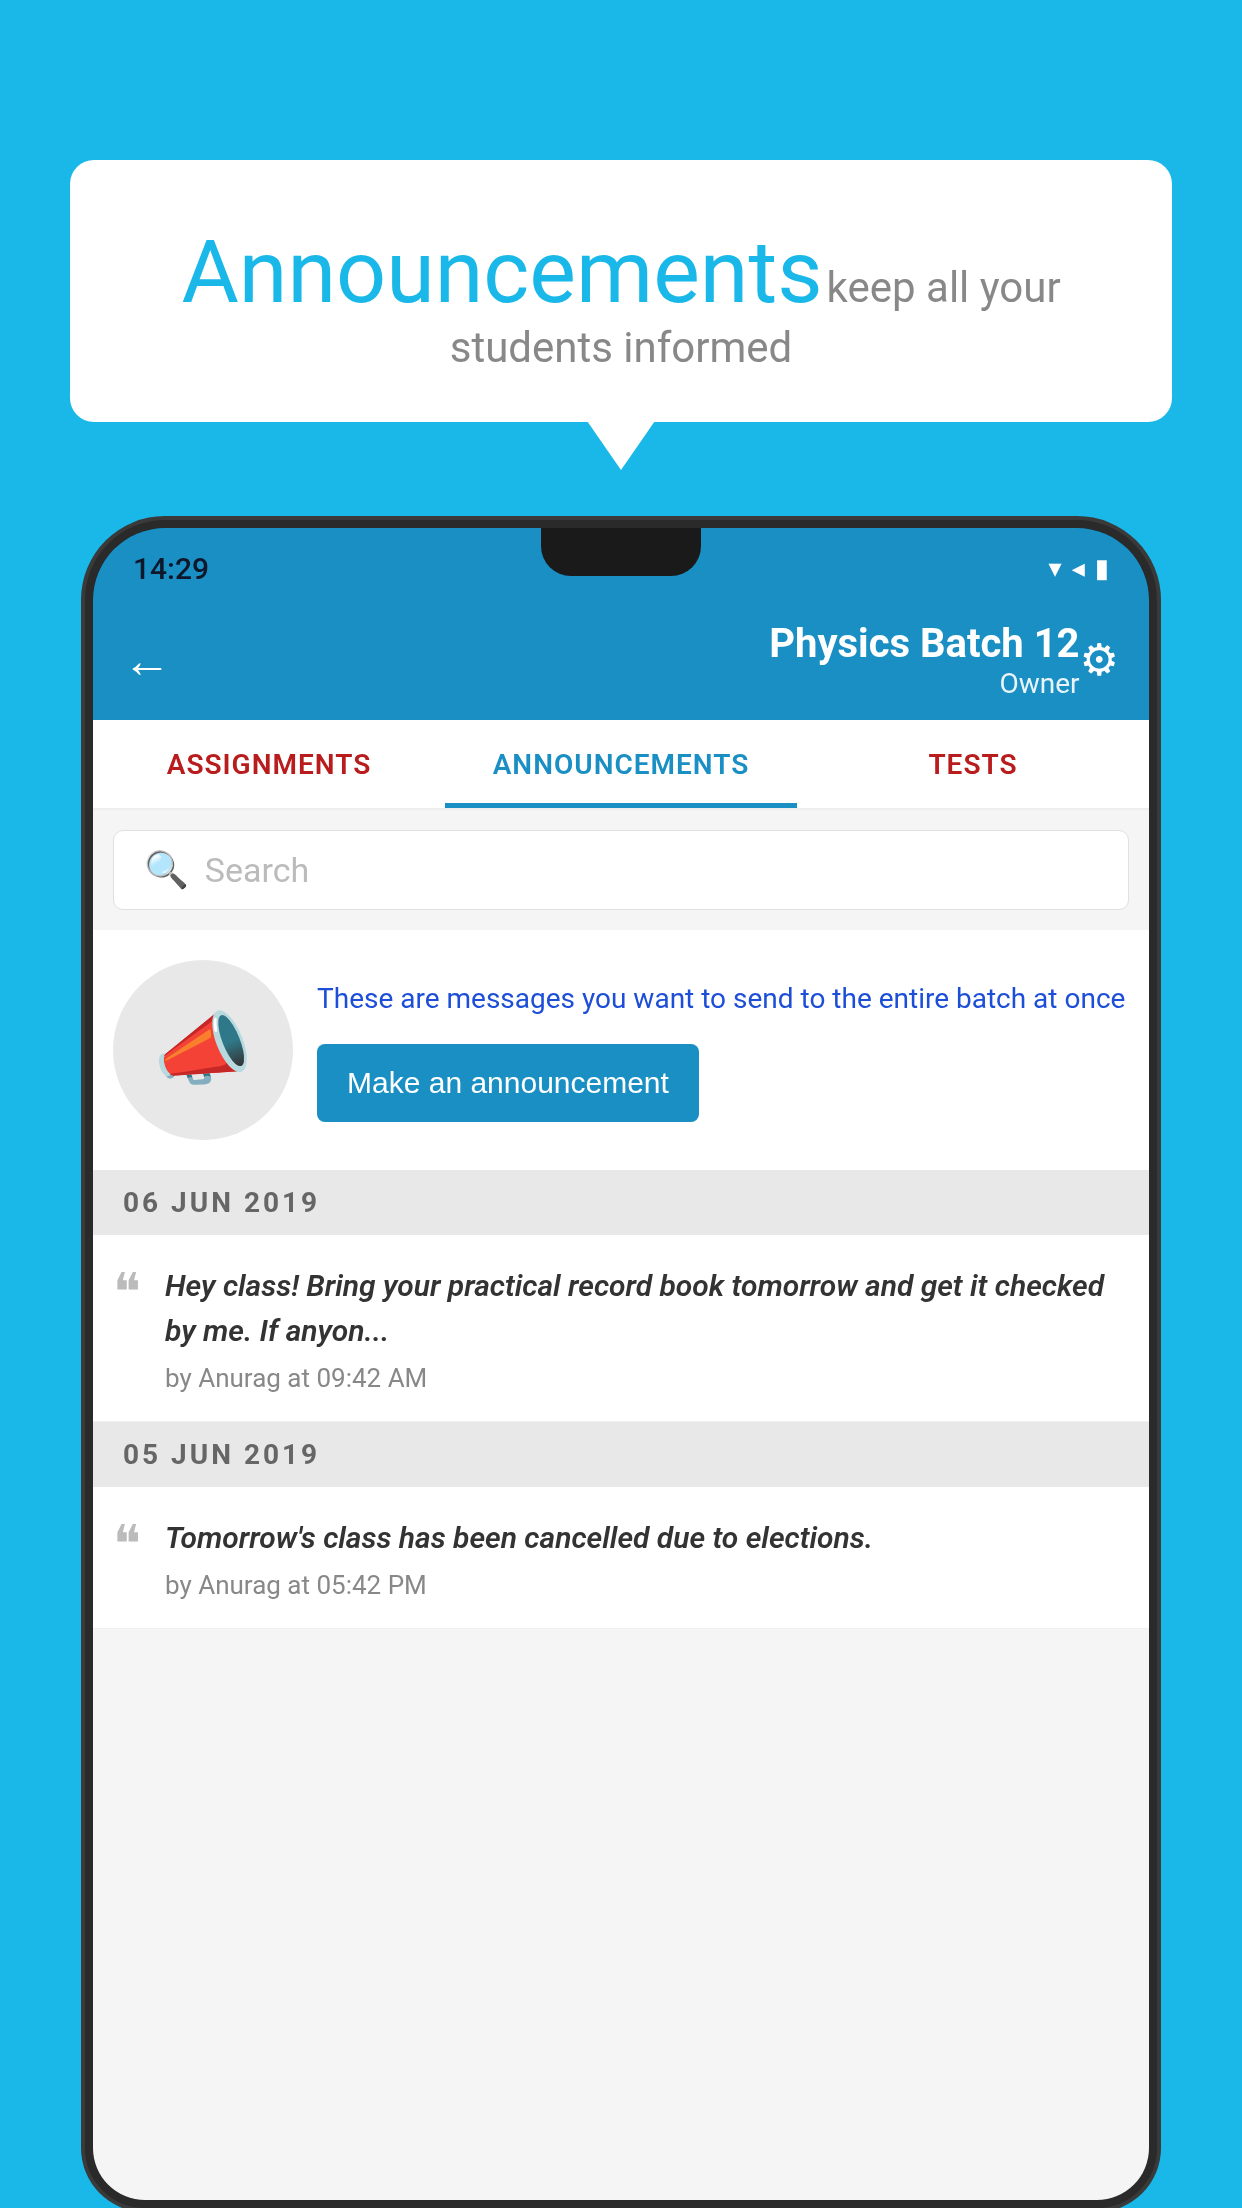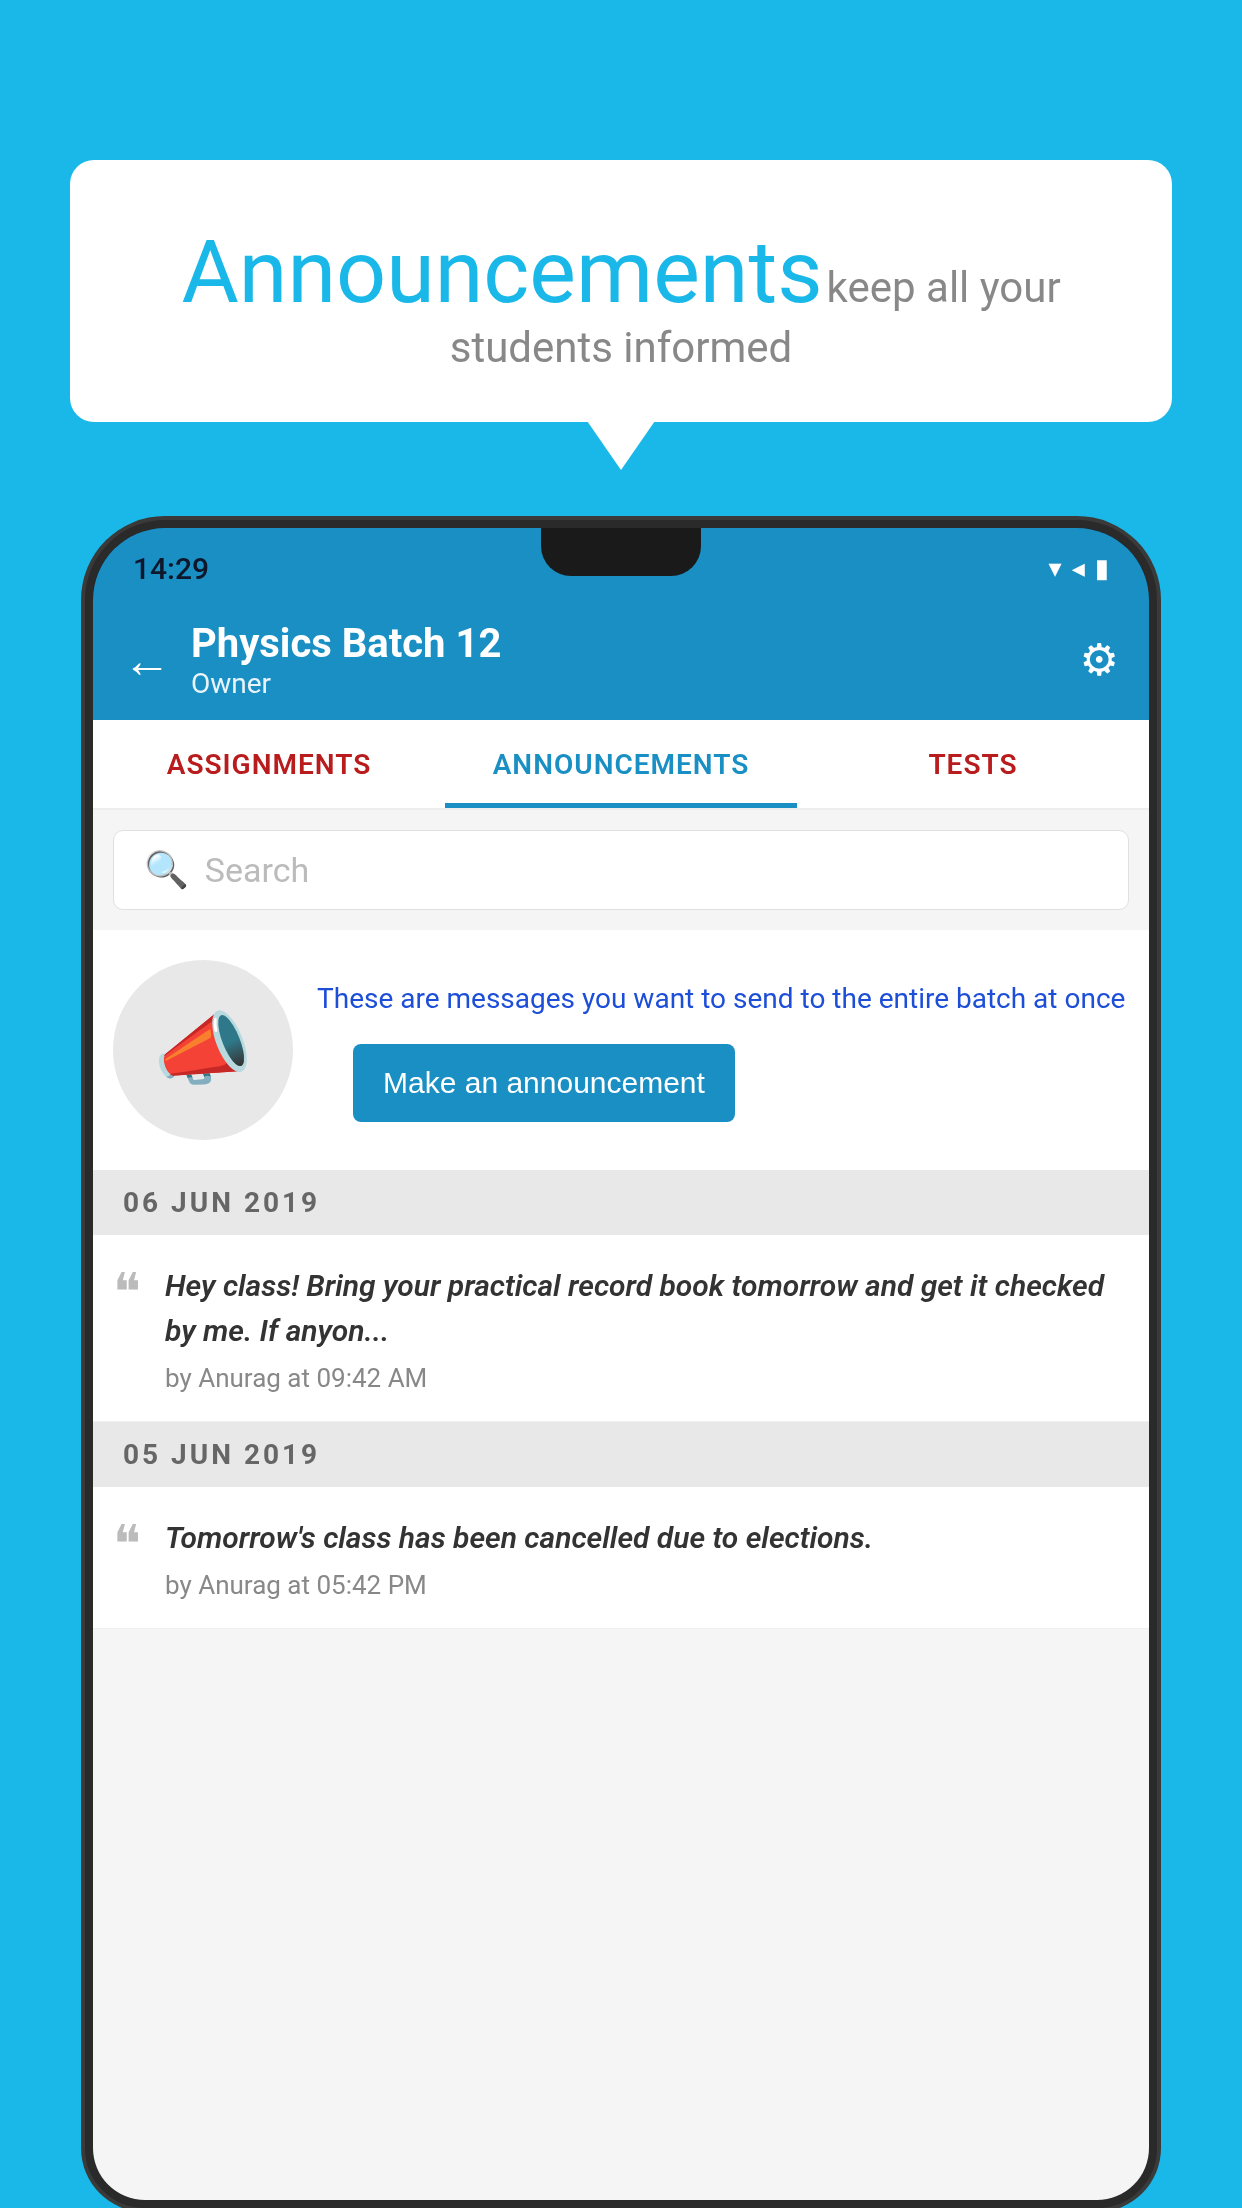--- a/index.html
+++ b/index.html
@@ -111,21 +111,21 @@
       position: relative;
     }
     .back-arrow {
       color: #fff;
       font-size: 48px;
       margin-right: 20px;
       cursor: pointer;
     }
     .app-bar-title {
       flex: 1;
-      text-align: left;
+      text-align: right;
     }
     .app-bar-title-text {
       color: #fff;
       font-size: 40px;
       font-weight: 700;
       display: block;
     }
     .app-bar-subtitle {
       color: rgba(255,255,255,0.9);
       font-size: 28px;
@@ -231,21 +231,20 @@
     .make-announcement-btn {
       background: #1a8fc4;
       color: #fff;
       border: none;
       border-radius: 8px;
       padding: 22px 30px;
       font-size: 30px;
       font-weight: 500;
       cursor: pointer;
       white-space: nowrap;
-      margin-left: 36px;
     }
 
     
     .date-divider {
       background: #e8e8e8;
       padding: 16px 30px;
       font-size: 28px;
       color: #666;
       letter-spacing: 3px;
       font-weight: 700;

